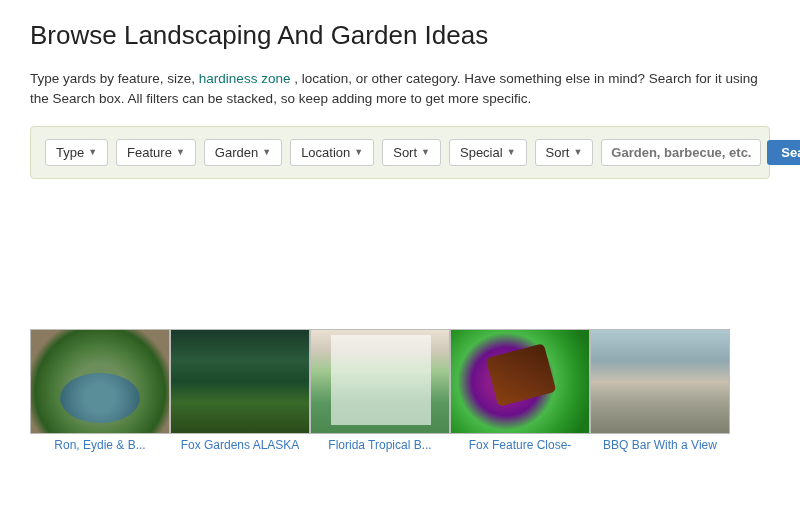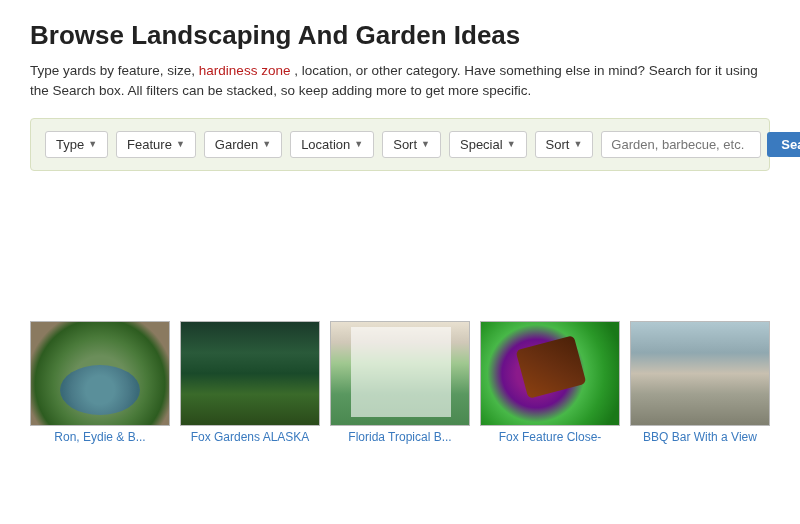--- a/index.html
+++ b/index.html
@@ -10,32 +10,32 @@
       color: #333;
       width: 800px;
       min-height: 524px;
       overflow-x: hidden;
     }
     .page-wrapper {
       padding: 20px 30px 10px 30px;
     }
     h1 {
       font-size: 26px;
-      font-weight: bold;
+      font-weight: normal;
       color: #222;
-      margin-bottom: 10px;
+      margin-bottom: 18px;
     }
     .description {
       font-size: 13.5px;
       color: #333;
       margin-bottom: 16px;
       line-height: 1.5;
     }
     .description a {
-      color: #b91c1c;
+      color: #0f766e;
       text-decoration: none;
     }
     .filter-bar {
       background: #f0f4e8;
       border: 1px solid #d8e0c0;
       border-radius: 4px;
       padding: 12px 14px;
       display: flex;
       align-items: center;
       gap: 8px;
@@ -65,37 +65,37 @@
       margin-left: auto;
     }
     .search-input {
       border: 1px solid #ccc;
       border-radius: 3px;
       padding: 5px 9px;
       font-size: 13px;
       color: #999;
       width: 160px;
       background: #fff;
+      font-weight: bold;
     }
     .search-btn {
       background: #3a7abf;
       color: #fff;
       border: none;
       border-radius: 3px;
       padding: 5px 14px;
       font-size: 13px;
       font-weight: bold;
       cursor: pointer;
     }
     .gallery-section {
       margin-top: 10px;
     }
     .gallery-row {
       display: flex;
-      gap: 10px;
       align-items: center;
       overflow: hidden;
     }
     .gallery-item {
       flex: 0 0 140px;
       width: 140px;
     }
     .garden-thumb {
       width: 140px;
       height: 105px;

